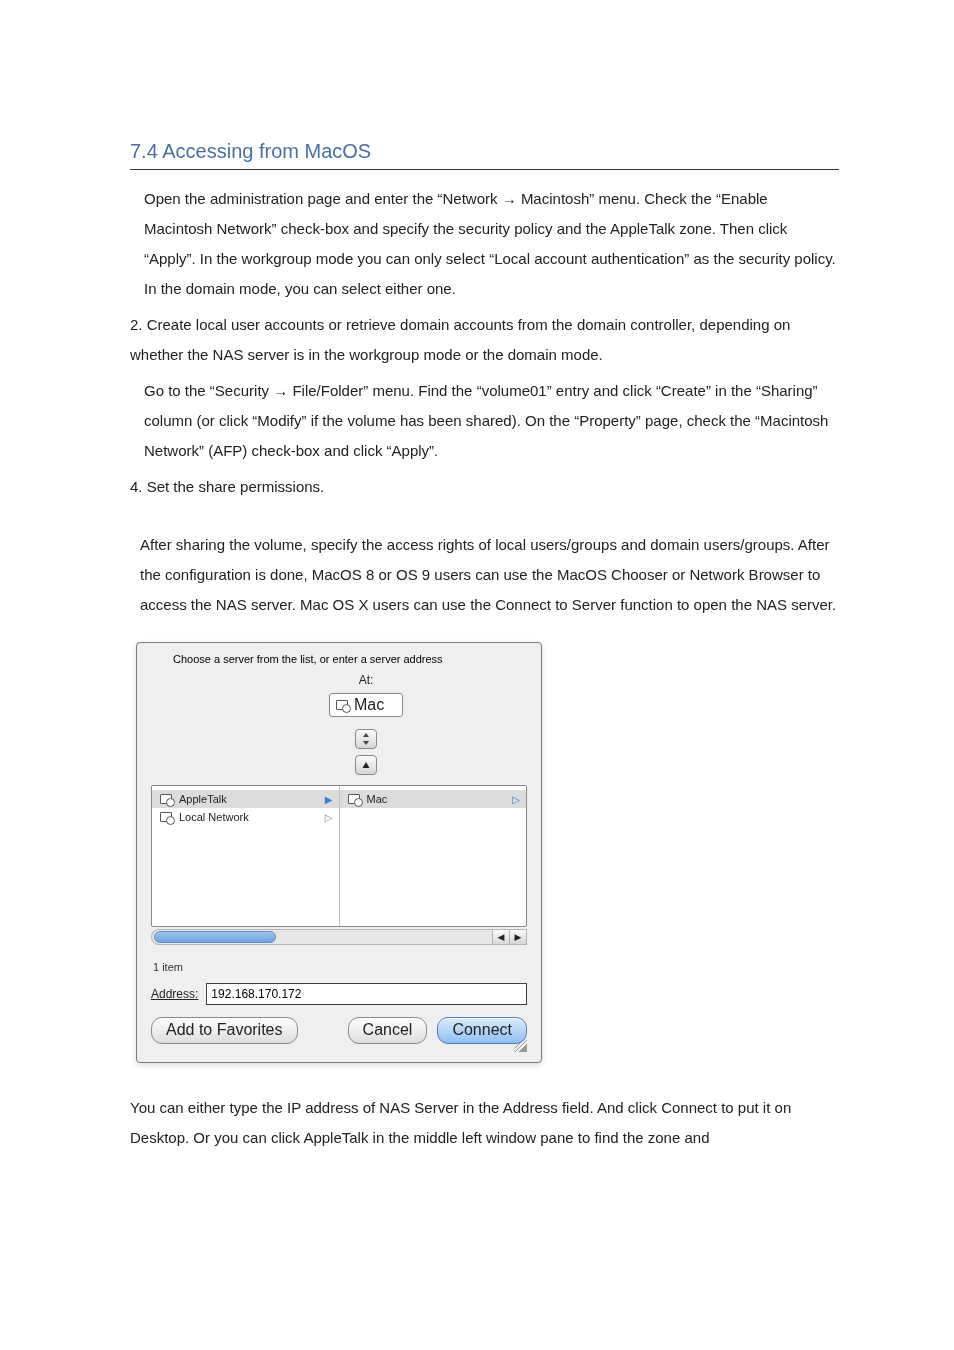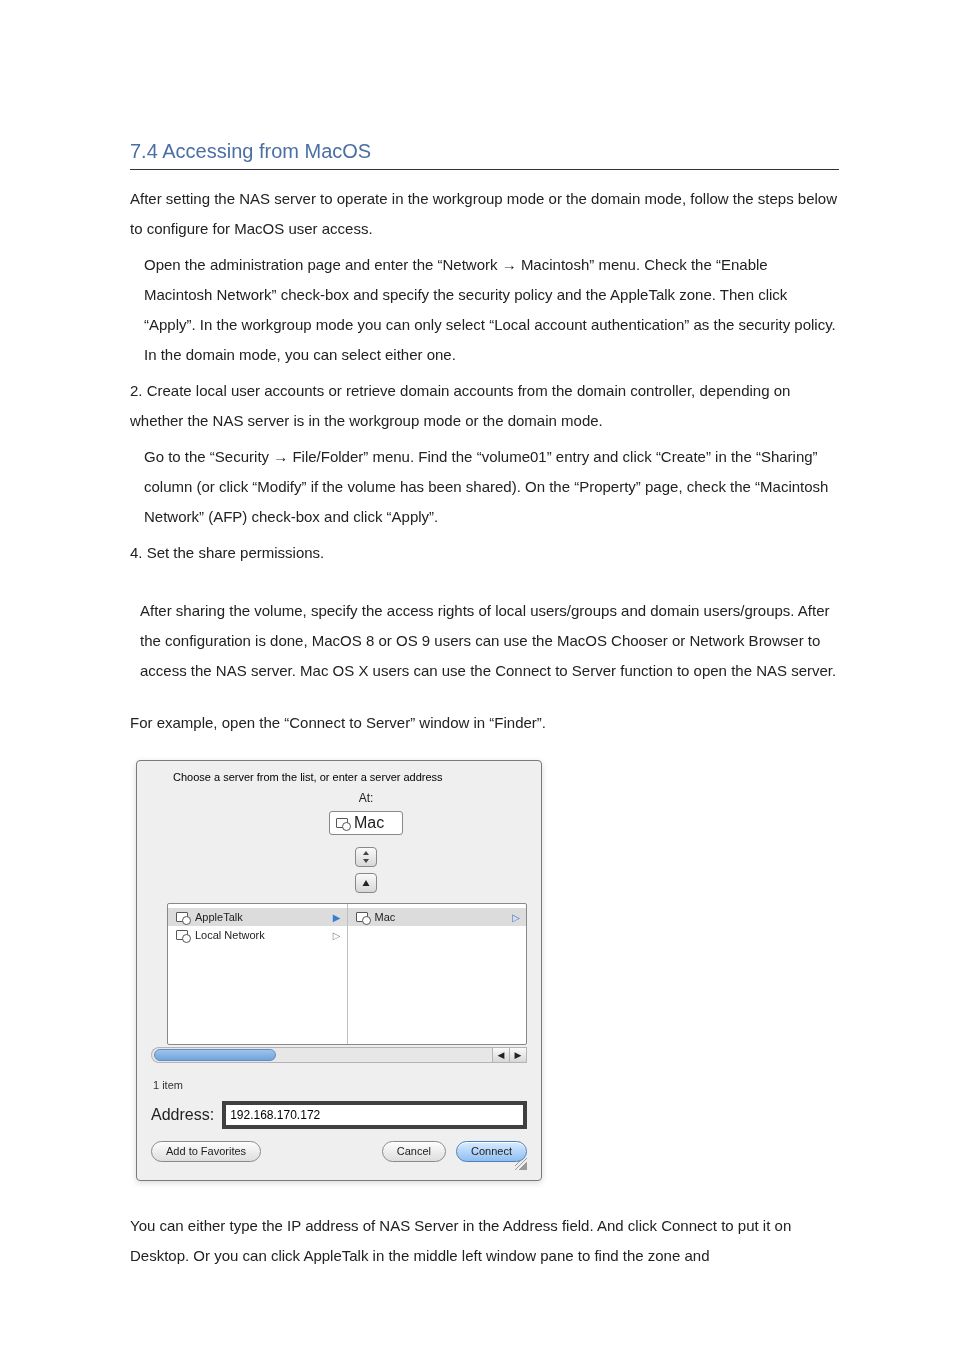--- a/index.html
+++ b/index.html
@@ -84,21 +84,20 @@
     align-items: center;
     justify-content: center;
     font-size: 10px;
   }
   .browser {
     display: flex;
     border: 1px solid #888;
     background: #fff;
     height: 140px;
     border-radius: 2px;
-    margin-left: 16px;
   }
   .browser .col {
     flex: 1;
     border-right: 1px solid #c0c0c0;
     padding: 4px 0;
     font-size: 11px;
     overflow: hidden;
   }
   .browser .col:last-child { border-right: none; }
   .col .row {
@@ -136,34 +135,34 @@
     width:16px;height:14px;border:1px solid #b4b4b4;
     background:linear-gradient(#fafafa,#d7d7d7);
     font-size:9px;display:flex;align-items:center;justify-content:center;
   }
   .scroll-strip .cap .sbtn:first-child{border-right:none;}
   .count { font-size:11px; margin:16px 2px 10px 2px; color:#333;}
   .addr-row {
     display:flex; align-items:center; gap:8px;
     margin: 2px 0 12px 0;
   }
-  .addr-row .albl{ font-size:16px; }
+  .addr-row .albl{ font-size:12px;text-decoration:underline; }
   .addr-row input{
     flex:1; height:20px;
-    border:4px solid #404040; background:#fff;
+    border:1px solid #404040; background:#fff;
     font-family:inherit; font-size:12px;
     padding:0 4px;
   }
   .btn-row { display:flex; gap:10px; align-items:center; }
   .pill-btn{
     background:linear-gradient(#fdfdfd,#dedede);
     border:1px solid #8a8a8a;
     border-radius:11px;
     padding:3px 14px 4px 14px;
-    font-size:11px;
+    font-size:16px;
     box-shadow: 0 1px 0 #fff inset;
     text-align: right;
   }
   .pill-btn.primary{
     background:linear-gradient(#d9ecff,#8fbef2);
     border-color:#4d7fb6;
   }
   .spacer { flex:1; }
   .resize-grip{
     align-self:flex-end; margin:-4px 0 0 auto;
@@ -185,34 +184,32 @@
   }
 </style>
 </head>
 <body>
 <div class="page">
 
   <h2 class="section-heading">7.4 Accessing from MacOS</h2>
   <hr class="rule">
 
   <div class="body-text">
-    <p>After setting the NAS server to operate in the workgroup mode or the domain mode, follow the steps below to configure for MacOS user access.</p>
 
     <p class="indent1">Open the administration page and enter the “Network → Macintosh” menu. Check the “Enable Macintosh Network” check-box and specify the security policy and the AppleTalk zone. Then click “Apply”. In the workgroup mode you can only select “Local account authentication” as the security policy. In the domain mode, you can select either one.</p>
 
     <p>2. Create local user accounts or retrieve domain accounts from the domain controller, depending on whether the NAS server is in the workgroup mode or the domain mode.</p>
 
     <p class="indent1">
       <span>Go to the “Security → File/Folder” menu. Find the “</span><b>volume01</b><span>” entry and click “Create” in the “Sharing” column (or click “Modify” if the volume has been shared). On the “Property” page, check the “Macintosh Network” (AFP) check-box and click “Apply”.</span>
     </p>
 
     <p>4. Set the share permissions.</p>
     <p class="indent2">After sharing the volume, specify the access rights of local users/groups and domain users/groups. After the configuration is done, MacOS 8 or OS 9 users can use the MacOS Chooser or Network Browser to access the NAS server. Mac OS X users can use the Connect to Server function to open the NAS server.</p>
 
-    <p style="margin-top:22px">For example, open the “Connect to Server” window in “Finder”.</p>
   </div>
 
   <div class="dialog">
     <div class="dlg-inner">
       <div class="dlg-instr">Choose a server from the list, or enter a server address</div>
 
       <div class="at-row">
         <span class="lbl">At:</span>
         <span class="at-box">
           <span class="neticon"></span>

